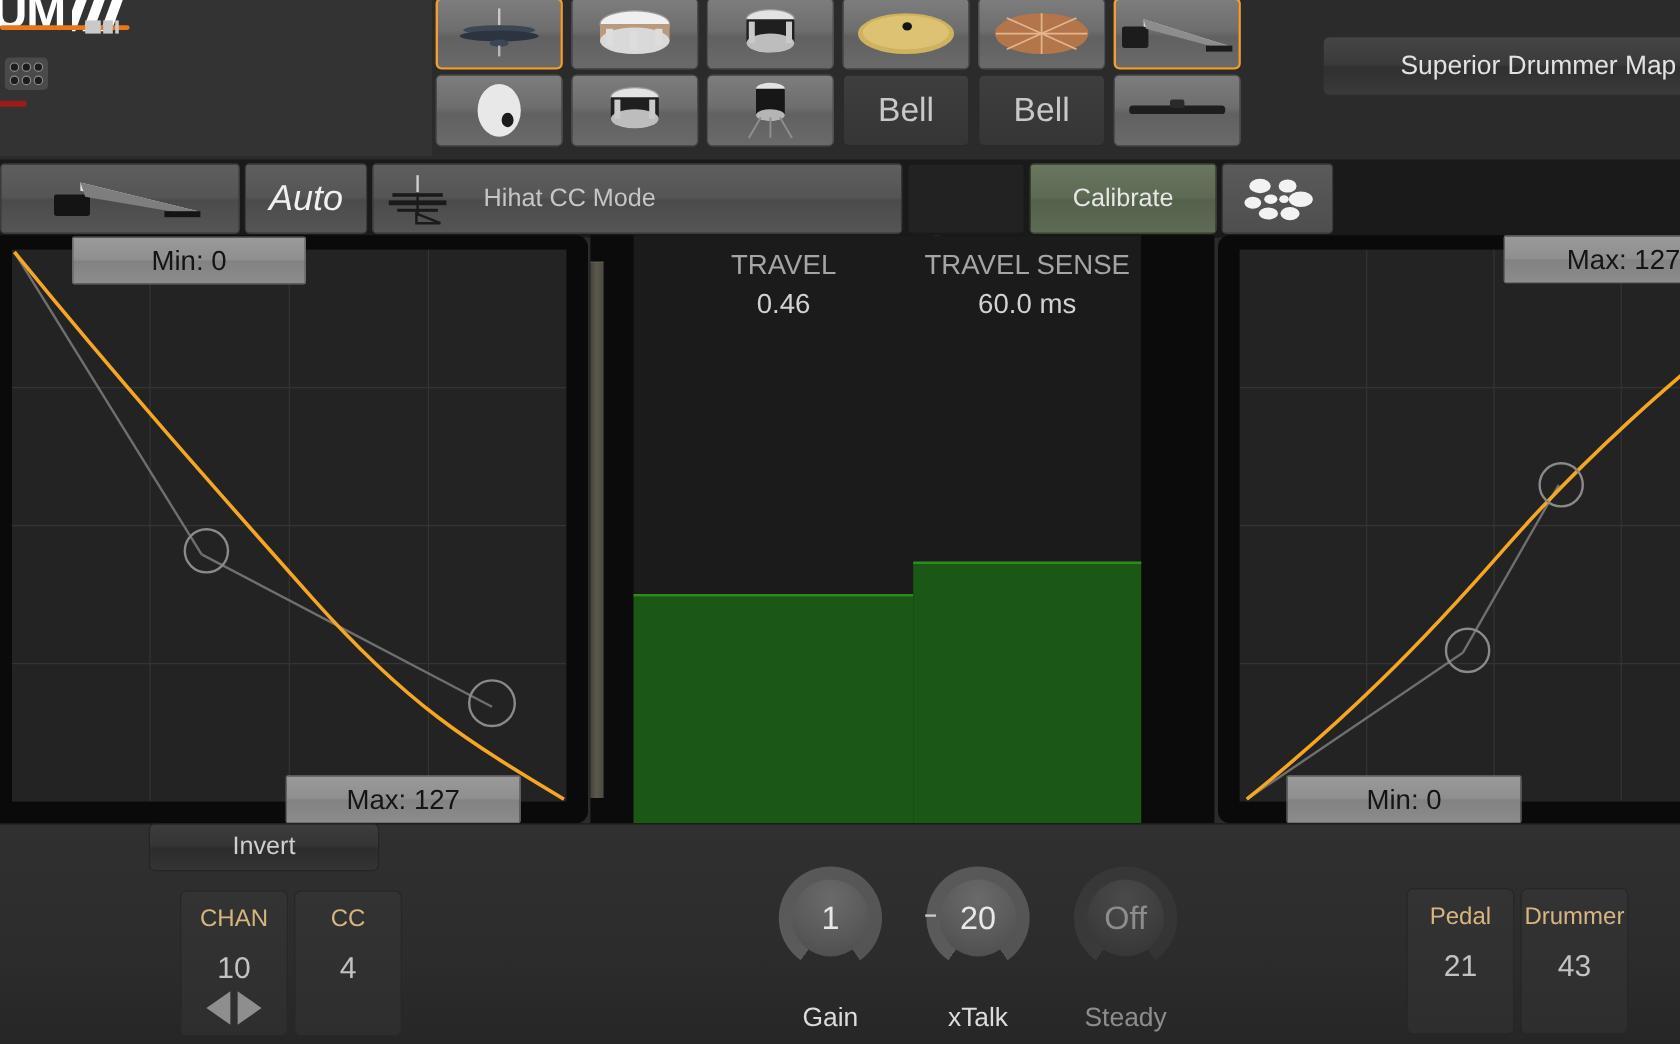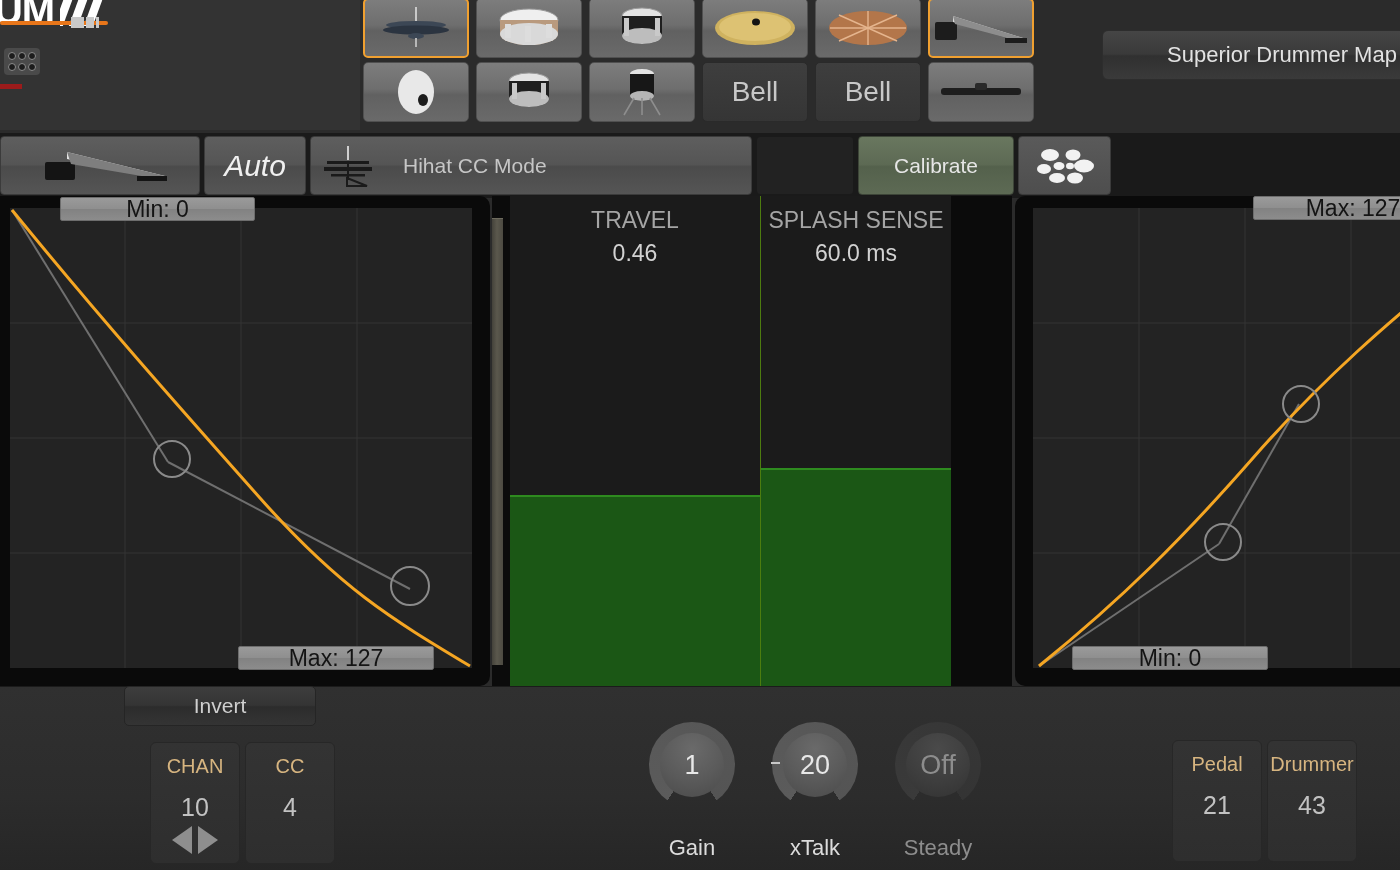--- a/index.html
+++ b/index.html
@@ -70,37 +70,37 @@
   #curve-right{left:1015px;width:460px;}
   .curve-plot{position:absolute;top:12px;bottom:18px;background:#232323;overflow:hidden;}
   #plot-left{left:20px;right:18px;}
   #plot-right{left:18px;right:18px;}
   .curve-plot svg{position:absolute;left:0;top:0;width:100%;height:100%;}
   .grid-line{stroke:#343434;stroke-width:1;}
   .curve-path{fill:none;stroke:#f5a623;stroke-width:3;}
   .handle-line{fill:none;stroke:#6f6f6f;stroke-width:2;}
   .handle-dot{fill:none;stroke:#8a8a8a;stroke-width:2;}
 
-  .minmax{position:absolute;height:24px;border-radius:2px;
+  .minmax{position:absolute;height:40px;border-radius:2px;
           background:linear-gradient(180deg,#9a9a9a 0%,#8f8f8f 48%,#828282 52%,#8c8c8c 100%);
           border:1px solid #6d6d6d;box-sizing:border-box;
           display:flex;align-items:center;justify-content:center;
           font-size:23px;color:#141414;}
   #lbl-min-left{left:60px;top:197px;width:195px;}
   #lbl-max-left{left:238px;top:646px;width:196px;}
   #lbl-max-right{left:1253px;top:196px;width:200px;}
   #lbl-min-right{left:1072px;top:646px;width:196px;}
 
   
   #meter-wrap{left:492px;top:196px;width:520px;height:490px;background:#0b0b0b;}
   #meter-slider{left:492px;top:218px;width:11px;height:446px;
                 background:linear-gradient(90deg,#44423a 0%,#5b584d 45%,#4c4a41 100%);
                 border-top:1px solid #6e6b5e;}
   .meter{position:absolute;top:0;height:490px;background:#1b1b1b;}
-  #meter-travel{left:18px;width:250px;border-right:5px solid #4d7c0f;}
+  #meter-travel{left:36px;width:250px;border-right:5px solid #4d7c0f;}
   #meter-splash{left:269px;width:190px;}
   .meter-title{position:absolute;left:0;right:0;top:11px;text-align:center;font-size:23px;color:#a5a5a5;}
   .meter-value{position:absolute;left:0;right:0;top:44px;text-align:center;font-size:23px;color:#d2d2d2;}
   .meter-fill{position:absolute;left:0;right:0;bottom:0;background:#1b5715;border-top:2px solid #2e8b1f;}
 
   
   #bottom{left:0;top:686px;width:1400px;height:184px;
           background:linear-gradient(180deg,#303030 0%,#2c2c2c 60%,#262626 100%);
           border-top:1px solid #1b1b1b;}
   #invert-btn{left:124px;top:686px;width:192px;height:40px;border-radius:5px;
@@ -338,21 +338,21 @@
 <div class="minmax" id="lbl-min-left">Min: 0</div>
 <div class="minmax" id="lbl-max-left">Max: 127</div>
 
 <div class="abs" id="meter-wrap">
   <div class="meter" id="meter-travel">
     <div class="meter-title">TRAVEL</div>
     <div class="meter-value">0.46</div>
     <div class="meter-fill" id="fill-travel" style="height: 38.5%;"></div>
   </div>
   <div class="meter" id="meter-splash">
-    <div class="meter-title">SPLASH SENSE</div>
+    <div class="meter-title">TRAVEL SENSE</div>
     <div class="meter-value">60.0 ms</div>
     <div class="meter-fill" id="fill-splash" style="height: 44.1%;"></div>
   </div>
 </div>
 <div class="abs" id="meter-slider"></div>
 
 <div class="curve-outer" id="curve-right">
   <div class="curve-plot" id="plot-right">
     <svg viewBox="0 0 424 460" preserveAspectRatio="none">
       <line class="grid-line" x1="106" y1="0" x2="106" y2="460"></line>

